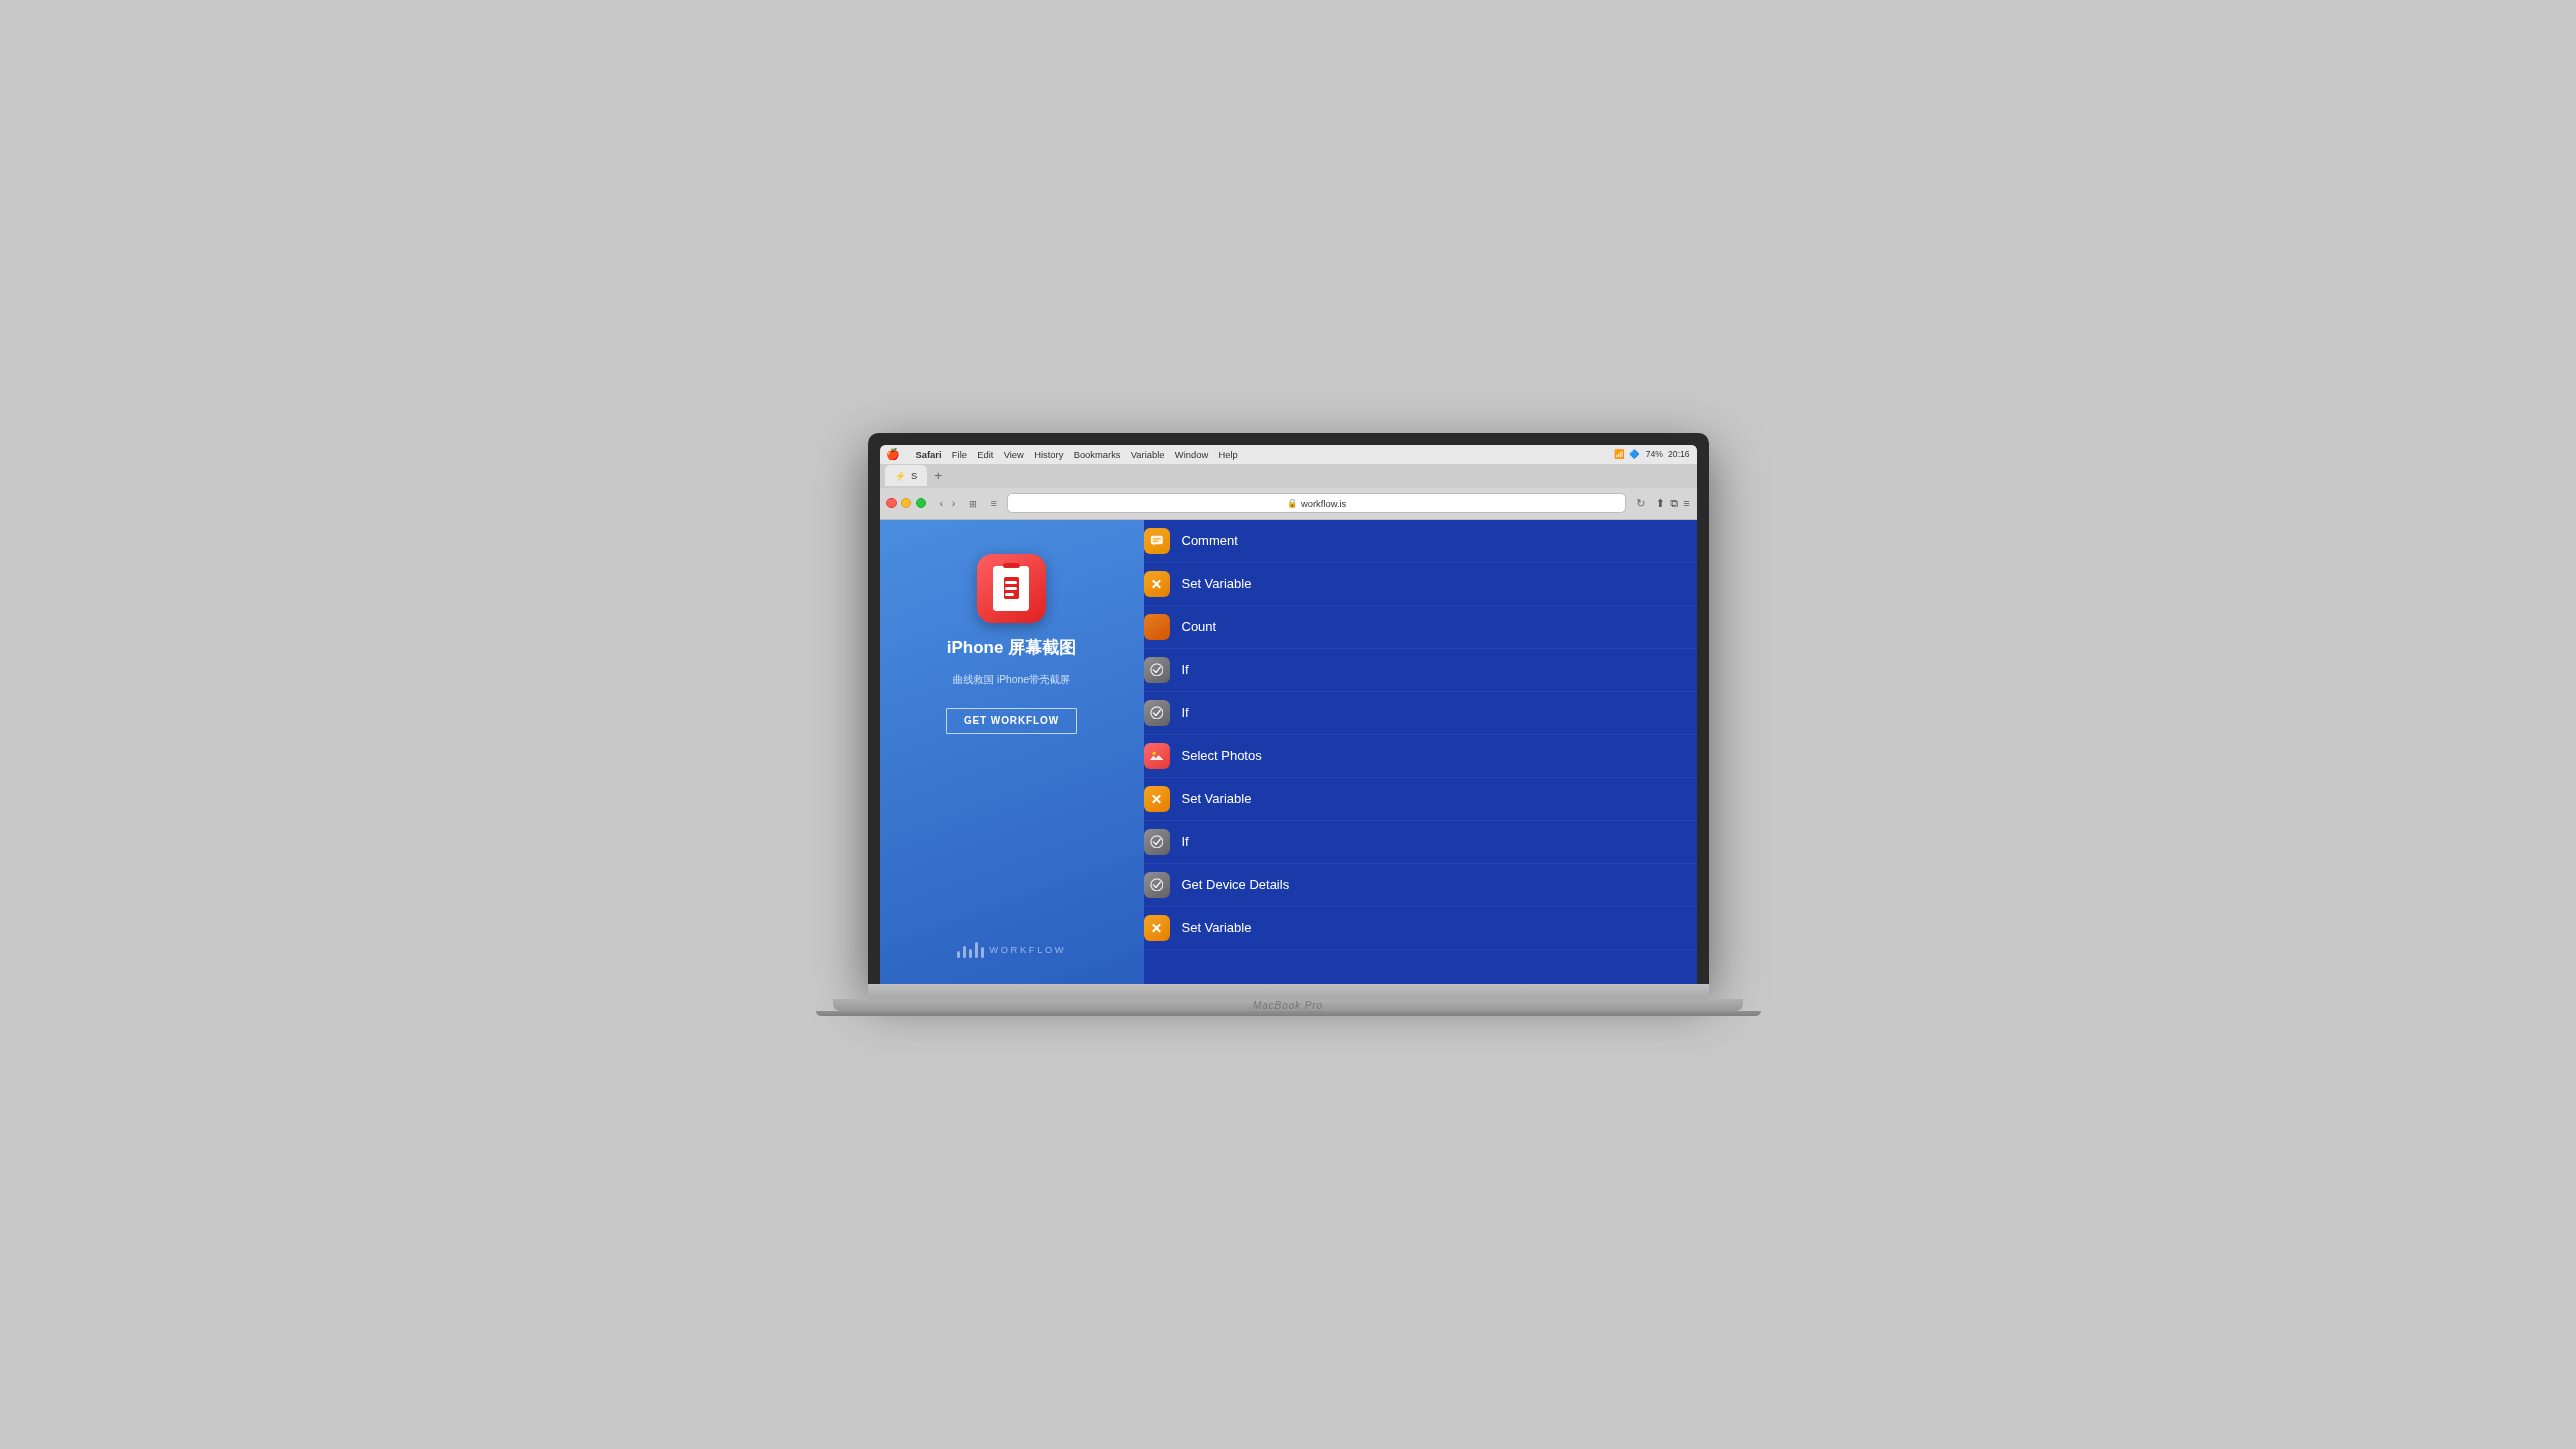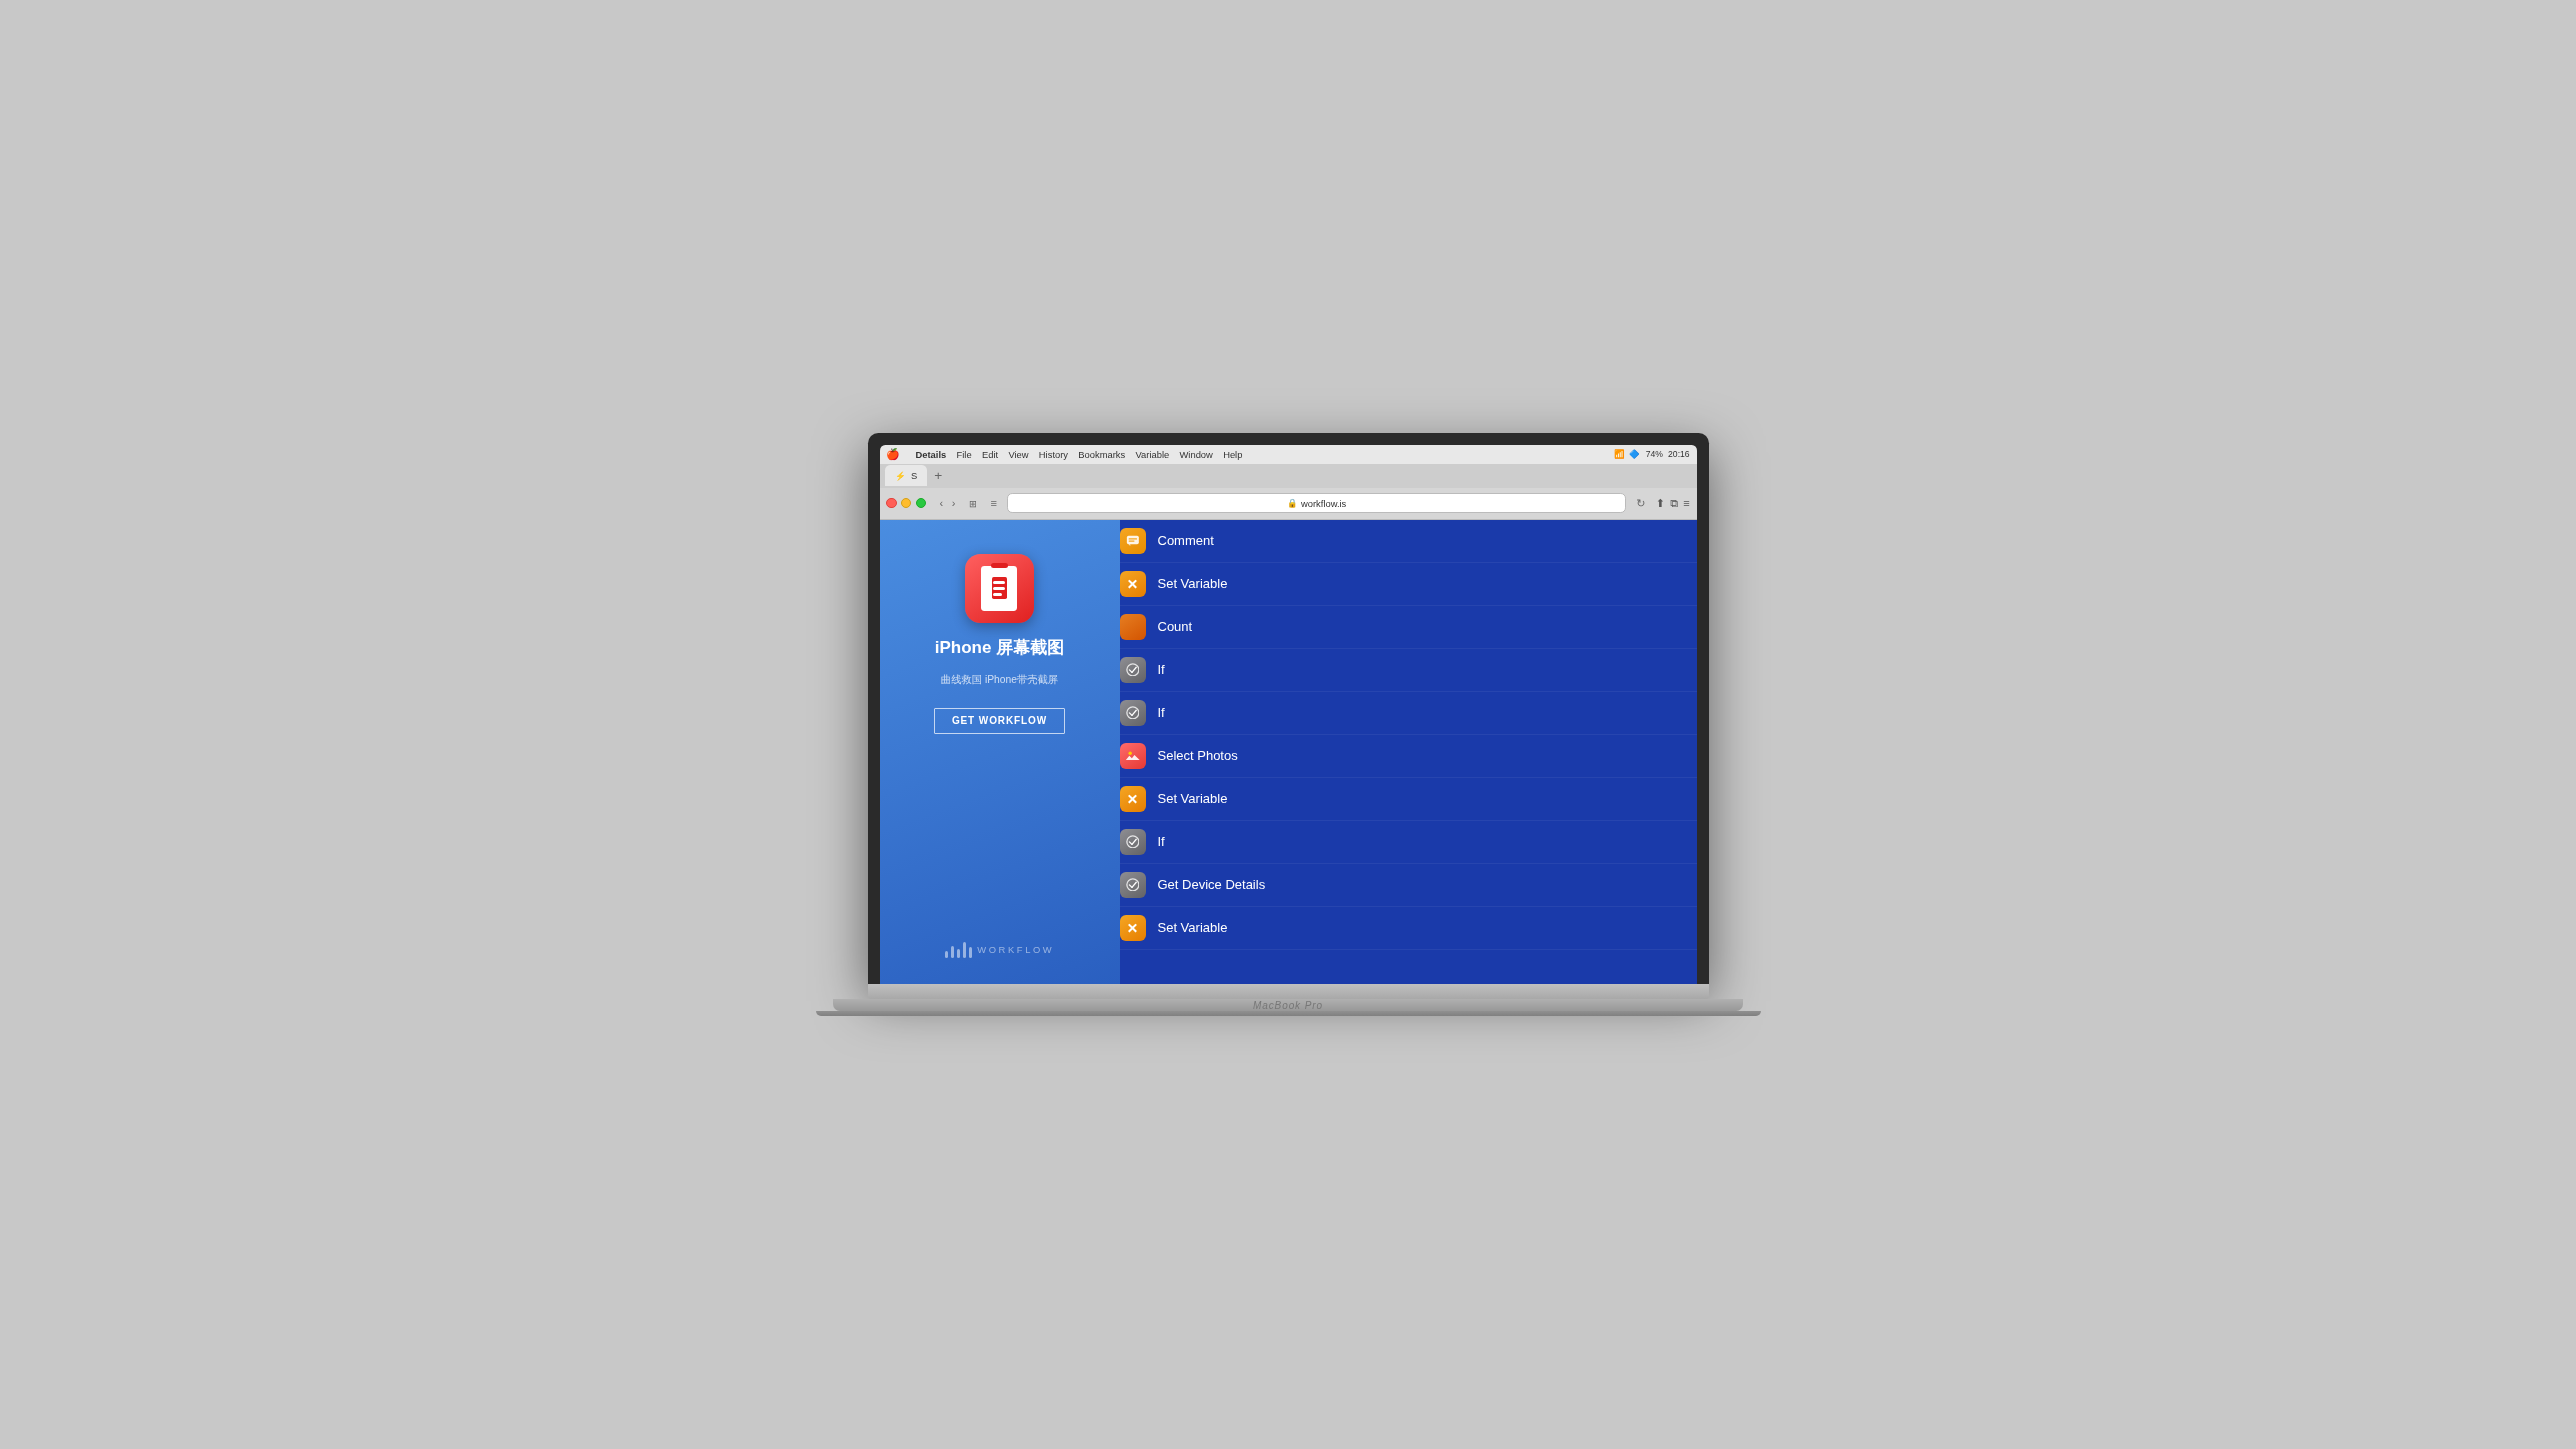--- a/index.html
+++ b/index.html
@@ -137,21 +137,21 @@
     }
 
     
     .browser-content {
       display: flex;
       height: 464px;
     }
 
     
     .left-panel {
-      width: 240px;
+      width: 264px;
       background: #3a7bd5;
       background: linear-gradient(160deg, #4a8de0 0%, #2a5fc0 100%);
       display: flex;
       flex-direction: column;
       align-items: center;
       justify-content: space-between;
       padding: 34px 17px 26px 17px;
     }
 
     .left-panel-content {
@@ -375,21 +375,21 @@
 <body>
 
 <div class="macbook-container">
 
   <div class="macbook-screen-outer">
     <div class="macbook-screen-inner">
 
       <div class="macos-menubar">
         <span class="menubar-apple">🍎</span>
         <div class="menubar-items">
-          <span style="font-weight:600;">Details</span>
+          <span style="font-weight:600;">Safari</span>
           <span>File</span>
           <span>Edit</span>
           <span>View</span>
           <span>History</span>
           <span>Bookmarks</span>
           <span>Variable</span>
           <span>Window</span>
           <span>Help</span>
         </div>
         <div class="menubar-right">

